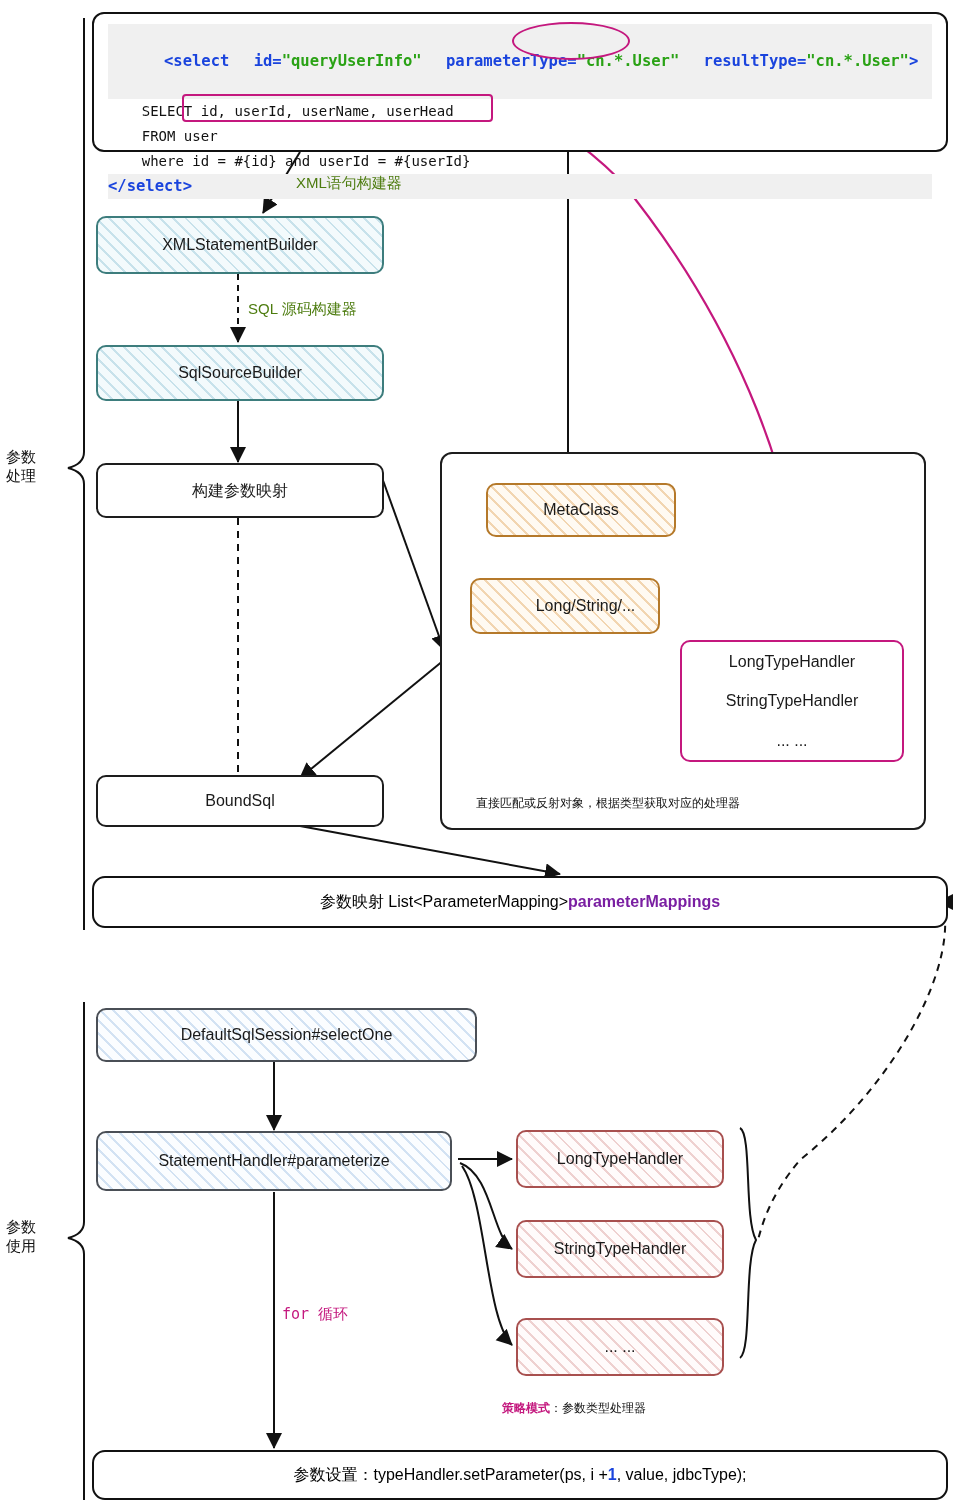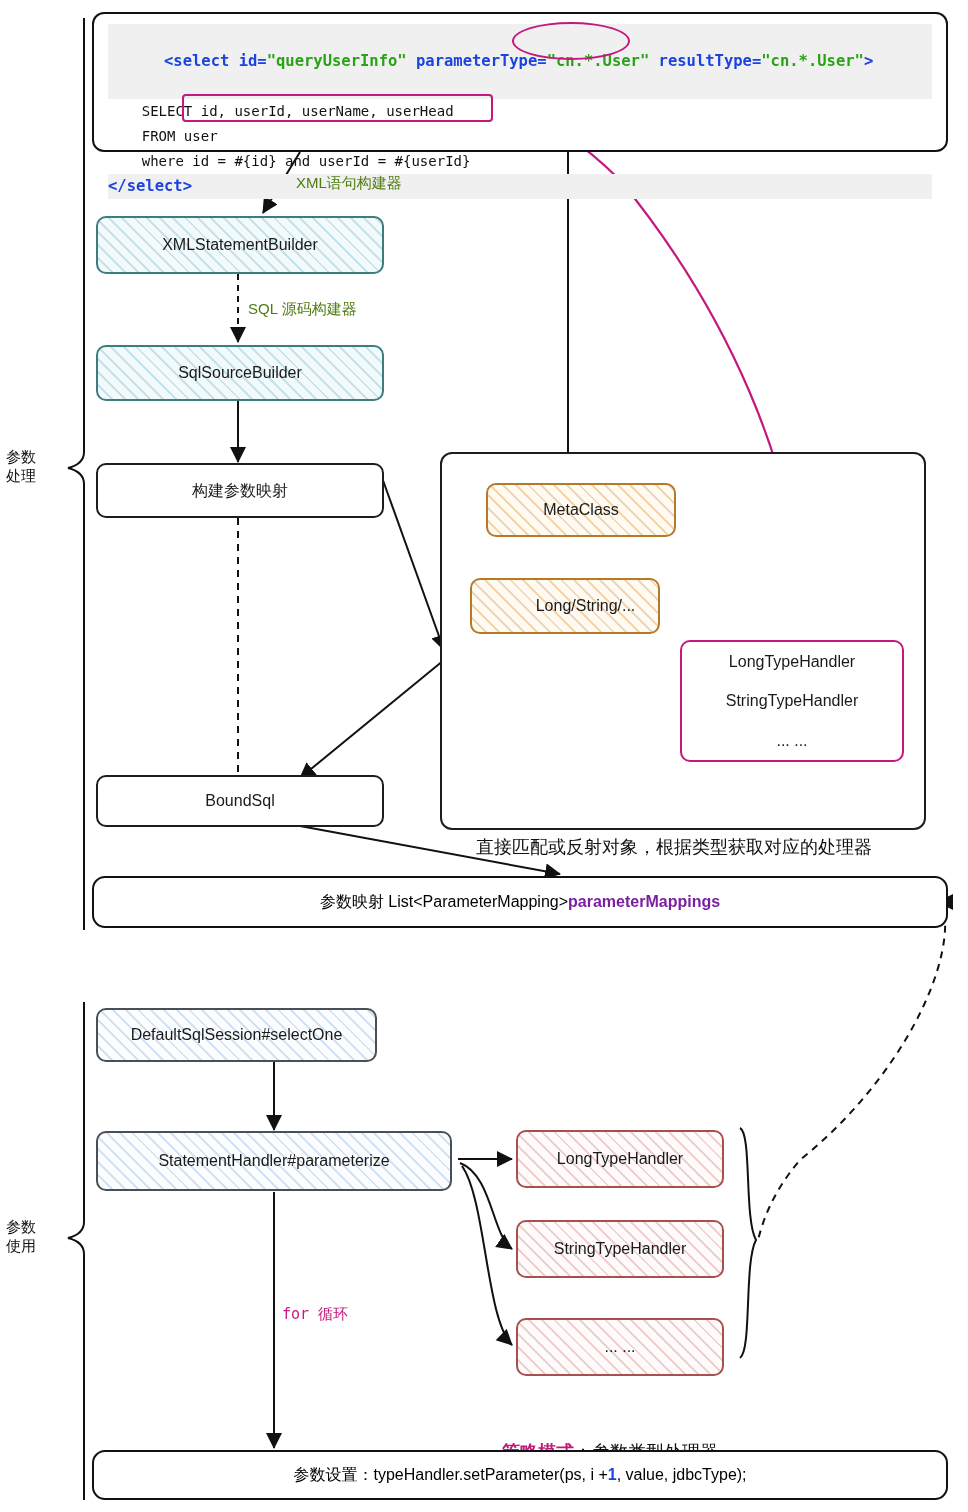--- a/index.html
+++ b/index.html
@@ -101,21 +101,21 @@
   }
   .codeline {
     font-family: "DejaVu Sans Mono", monospace;
     font-size: 15.5px;
     line-height: 25px;
     white-space: pre;
     color: #111;
   }
   .tagbg { background: #f0f0f0; }
   .kw   { color: #1a44dd; font-weight: bold; }
-  .attr { color: #1a44dd; font-weight: bold; }
+  .attr { color: #1a44dd; font-weight: bold; margin-left: 15px; }
   .val  { color: #2aa215; font-weight: bold; }
   .sqlline { font-size: 14px; color: #111; }
 
   .circle-hl {
     position: absolute;
     border: 2.6px solid #c4187e;
     border-radius: 50%;
     background: transparent;
   }
   .rect-hl {
@@ -138,24 +138,23 @@
   .edge-label {
     position: absolute;
     font-size: 15px;
     color: #4d7c0f;
     white-space: nowrap;
   }
   .edge-label.pinkish { color: #c4187e; font-family: "DejaVu Sans Mono", monospace; }
 
   .caption {
     position: absolute;
-    font-size: 18px;
+    font-size: 12px;
     color: #111;
     white-space: nowrap;
-    margin-top: 40px;
   }
   .strat { color: #c4187e; font-weight: bold; }
 
   .stack-line { display:block; }
 
   .pm-purple { color: #7a1fa2; font-weight: bold; }
   .num-blue { color: #1a44dd; font-weight: bold; }
 </style>
 </head>
 <body>
@@ -263,21 +262,21 @@
     <span class="stack-line">... ...</span>
   </div>
 
   <div class="caption" style="left:476px; top:795px;">直接匹配或反射对象，根据类型获取对应的处理器</div>
 
   <div class="bar" style="left:92px; top:876px; width:856px; height:52px;">
     <span>参数映射  List&lt;ParameterMapping&gt; </span>
       <span class="pm-purple">parameterMappings</span>
   </div>
 
-  <div class="node bluehatch" style="left:96px; top:1008px; width:281px; height:54px;">DefaultSqlSession#selectOne</div>
+  <div class="node bluehatch" style="left:96px; top:1008px; width:381px; height:54px;">DefaultSqlSession#selectOne</div>
 
   <div class="node bluehatch" style="left:96px; top:1131px; width:356px; height:60px;">StatementHandler#parameterize</div>
 
   <div class="node redhatch" style="left:516px; top:1130px; width:208px; height:58px;">LongTypeHandler</div>
 
   <div class="node redhatch" style="left:516px; top:1220px; width:208px; height:58px;">StringTypeHandler</div>
 
   <div class="node redhatch" style="left:516px; top:1318px; width:208px; height:58px;">... ...</div>
 
   <div class="caption" style="left:502px; top:1400px;">

